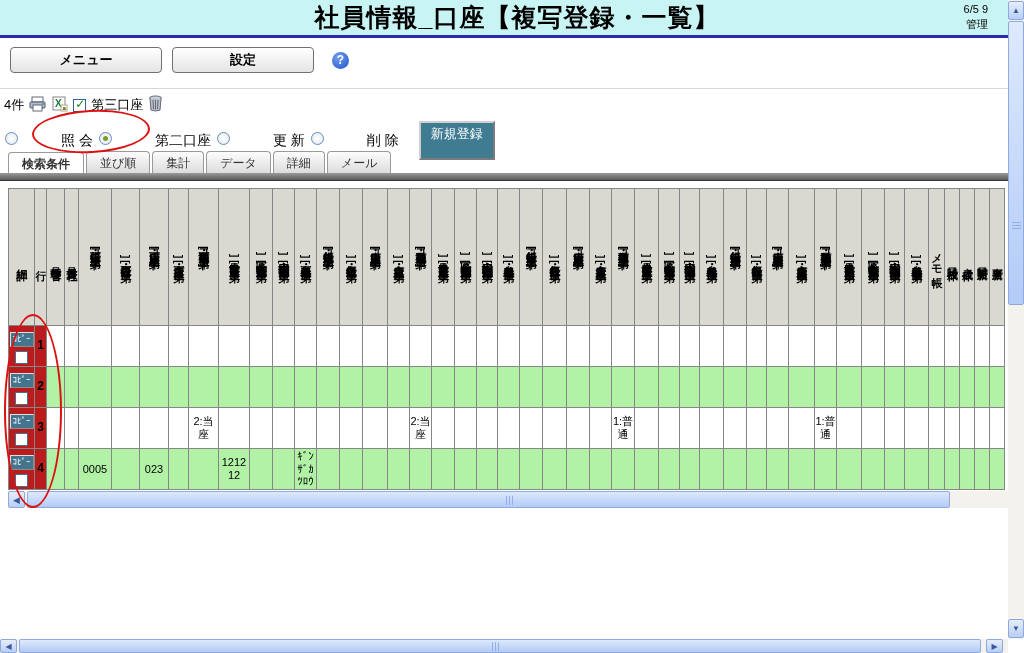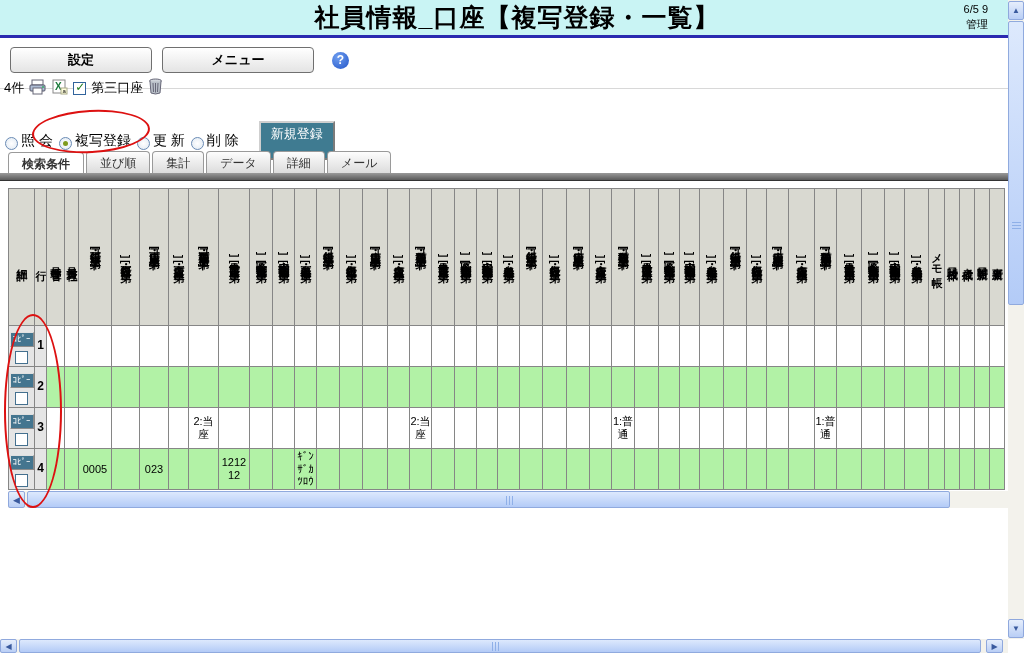--- a/index.html
+++ b/index.html
@@ -19,28 +19,28 @@
     background:linear-gradient(#ffffff,#e4e4e4); border:1px solid #707070; border-radius:4px;
     box-shadow:0 1px 0 #fff inset; cursor:pointer; }
   .nav-btn.settings { width:142px; }
   .help-icon { width:17px; height:17px; margin-left:8px; border-radius:50%;
     background:radial-gradient(circle at 35% 30%, #6f9ef0, #2255c8); color:#fff;
     font-size:12px; font-weight:bold; text-align:center; line-height:17px; cursor:pointer; }
 
   .h-sep { position:absolute; left:0; top:88px; width:1008px; border-top:1px solid #d8d8d8; }
 
   
-  .controls { position:absolute; left:4px; top:78px; display:flex; align-items:center; gap:5px; font-size:13px; }
+  .controls { position:absolute; left:4px; top:95px; display:flex; align-items:center; gap:5px; font-size:13px; }
   .mini-icon { display:inline-block; cursor:pointer; }
   .checkbox { width:13px; height:13px; border:1px solid #31639c; background:#fff; position:relative; cursor:pointer; }
   .checkbox.checked::after { content:"✓"; position:absolute; left:1px; top:-3px; font-size:12px; font-weight:bold; color:#1b7a1b; }
 
   
   .modes { position:absolute; left:5px; top:121px; display:flex; align-items:center; font-size:14px; }
-  .radio-item { display:flex; align-items:flex-end; margin-right:6px; cursor:pointer; }
+  .radio-item { display:flex; align-items:flex-start; margin-right:6px; cursor:pointer;gap:40px; }
   .radio-circle { width:13px; height:13px; border-radius:50%; border:1px solid #6a8bb5;
     background:radial-gradient(#ffffff,#dfe8f2); margin-right:3px; position:relative; }
   .radio-circle.on::after { content:""; position:absolute; left:3px; top:3px; width:5px; height:5px;
     border-radius:50%; background:#7e9a1e; }
   .new-reg-btn { margin-left:14px; padding:2px 10px 15px; background:#3f7b91; color:#fff; font-size:13px;
     border:2px outset #cfcfcf; cursor:pointer; }
 
   
   .tabbar { position:absolute; left:8px; top:148px; display:flex; align-items:flex-end; height:25px; }
   .tab { padding:4px 13px 3px; margin-right:2px; font-size:12px; color:#333;
@@ -53,21 +53,21 @@
   
   .grid-wrap { position:absolute; left:8px; top:188px; width:1000px; height:304px; overflow:hidden; }
   table.grid { border-collapse:collapse; table-layout:fixed; width:996px; }
   .grid th, .grid td { border:1px solid #868686; padding:0; overflow:hidden; }
   .grid thead th { height:137px; background:#d9d9d1; font-size:11px; font-weight:bold; vertical-align:middle; text-align:center; }
   .vtext { writing-mode:vertical-rl; text-orientation:mixed; display:inline-block;
     max-height:134px; line-height:1.0; letter-spacing:-1px; white-space:normal; }
   .grid tbody td { height:41px; font-size:11px; text-align:center; vertical-align:middle;
     word-break:break-all; line-height:1.15; background:#fff; }
   .grid tbody tr.green td.data { background:#b2f2a6; }
-  .grid td.detail, .grid td.rownum { background:#e5e5e5; }
+  .grid td.detail, .grid td.rownum { background:#b91c1c; }
   .grid td.rownum { font-weight:bold; font-size:12px; }
   .copy-btn { width:24px; height:15px; margin:3px auto 4px; background:#44758f; color:#fff;
     font-size:9px; line-height:13px; text-align:center; border:1px outset #e0e0e0; cursor:pointer; }
   .row-check { width:13px; height:13px; border:1px solid #44708f; background:#fff; margin:0 auto; cursor:pointer; }
 
   
   .sb-btn { position:absolute; background:linear-gradient(#e6eefc,#b9cef5); border:1px solid #8fa8dd;
     border-radius:2px; color:#3a5a9e; text-align:center; cursor:pointer; }
   .sb-thumb { position:absolute; background:linear-gradient(#dde9fd,#b3cbf7); border:1px solid #90aade;
     border-radius:2px; cursor:pointer; }
@@ -106,22 +106,22 @@
 
 <div class="titlebar">
   <div class="page-title">社員情報_口座【複写登録・一覧】</div>
   <div class="corner-info">
     <div>6/5 9</div>
     <div>管理</div>
   </div>
 </div>
 
 <div class="toolbar">
+  <div class="nav-btn">メニュー</div>
   <div class="nav-btn settings">設定</div>
-  <div class="nav-btn">メニュー</div>
   <div class="help-icon">?</div>
 </div>
 
 <div class="h-sep"></div>
 
 <div class="controls">
   <span>4件</span>
   <span class="mini-icon">
     <svg width="17" height="16" viewBox="0 0 17 16">
         <rect x="3" y="1" width="11" height="5" fill="#fff" stroke="#667"></rect>
@@ -151,21 +151,21 @@
   </span>
 </div>
 
 <div class="modes">
     <span class="radio-item">
       <span class="radio-circle"></span>
       <span>照 会</span>
     </span>
     <span class="radio-item">
       <span class="radio-circle on"></span>
-      <span>複写登録</span>
+      <span>第二口座</span>
     </span>
     <span class="radio-item">
       <span class="radio-circle"></span>
       <span>更 新</span>
     </span>
     <span class="radio-item">
       <span class="radio-circle"></span>
       <span>削 除</span>
     </span>
     <span class="new-reg-btn">新規登録</span>

